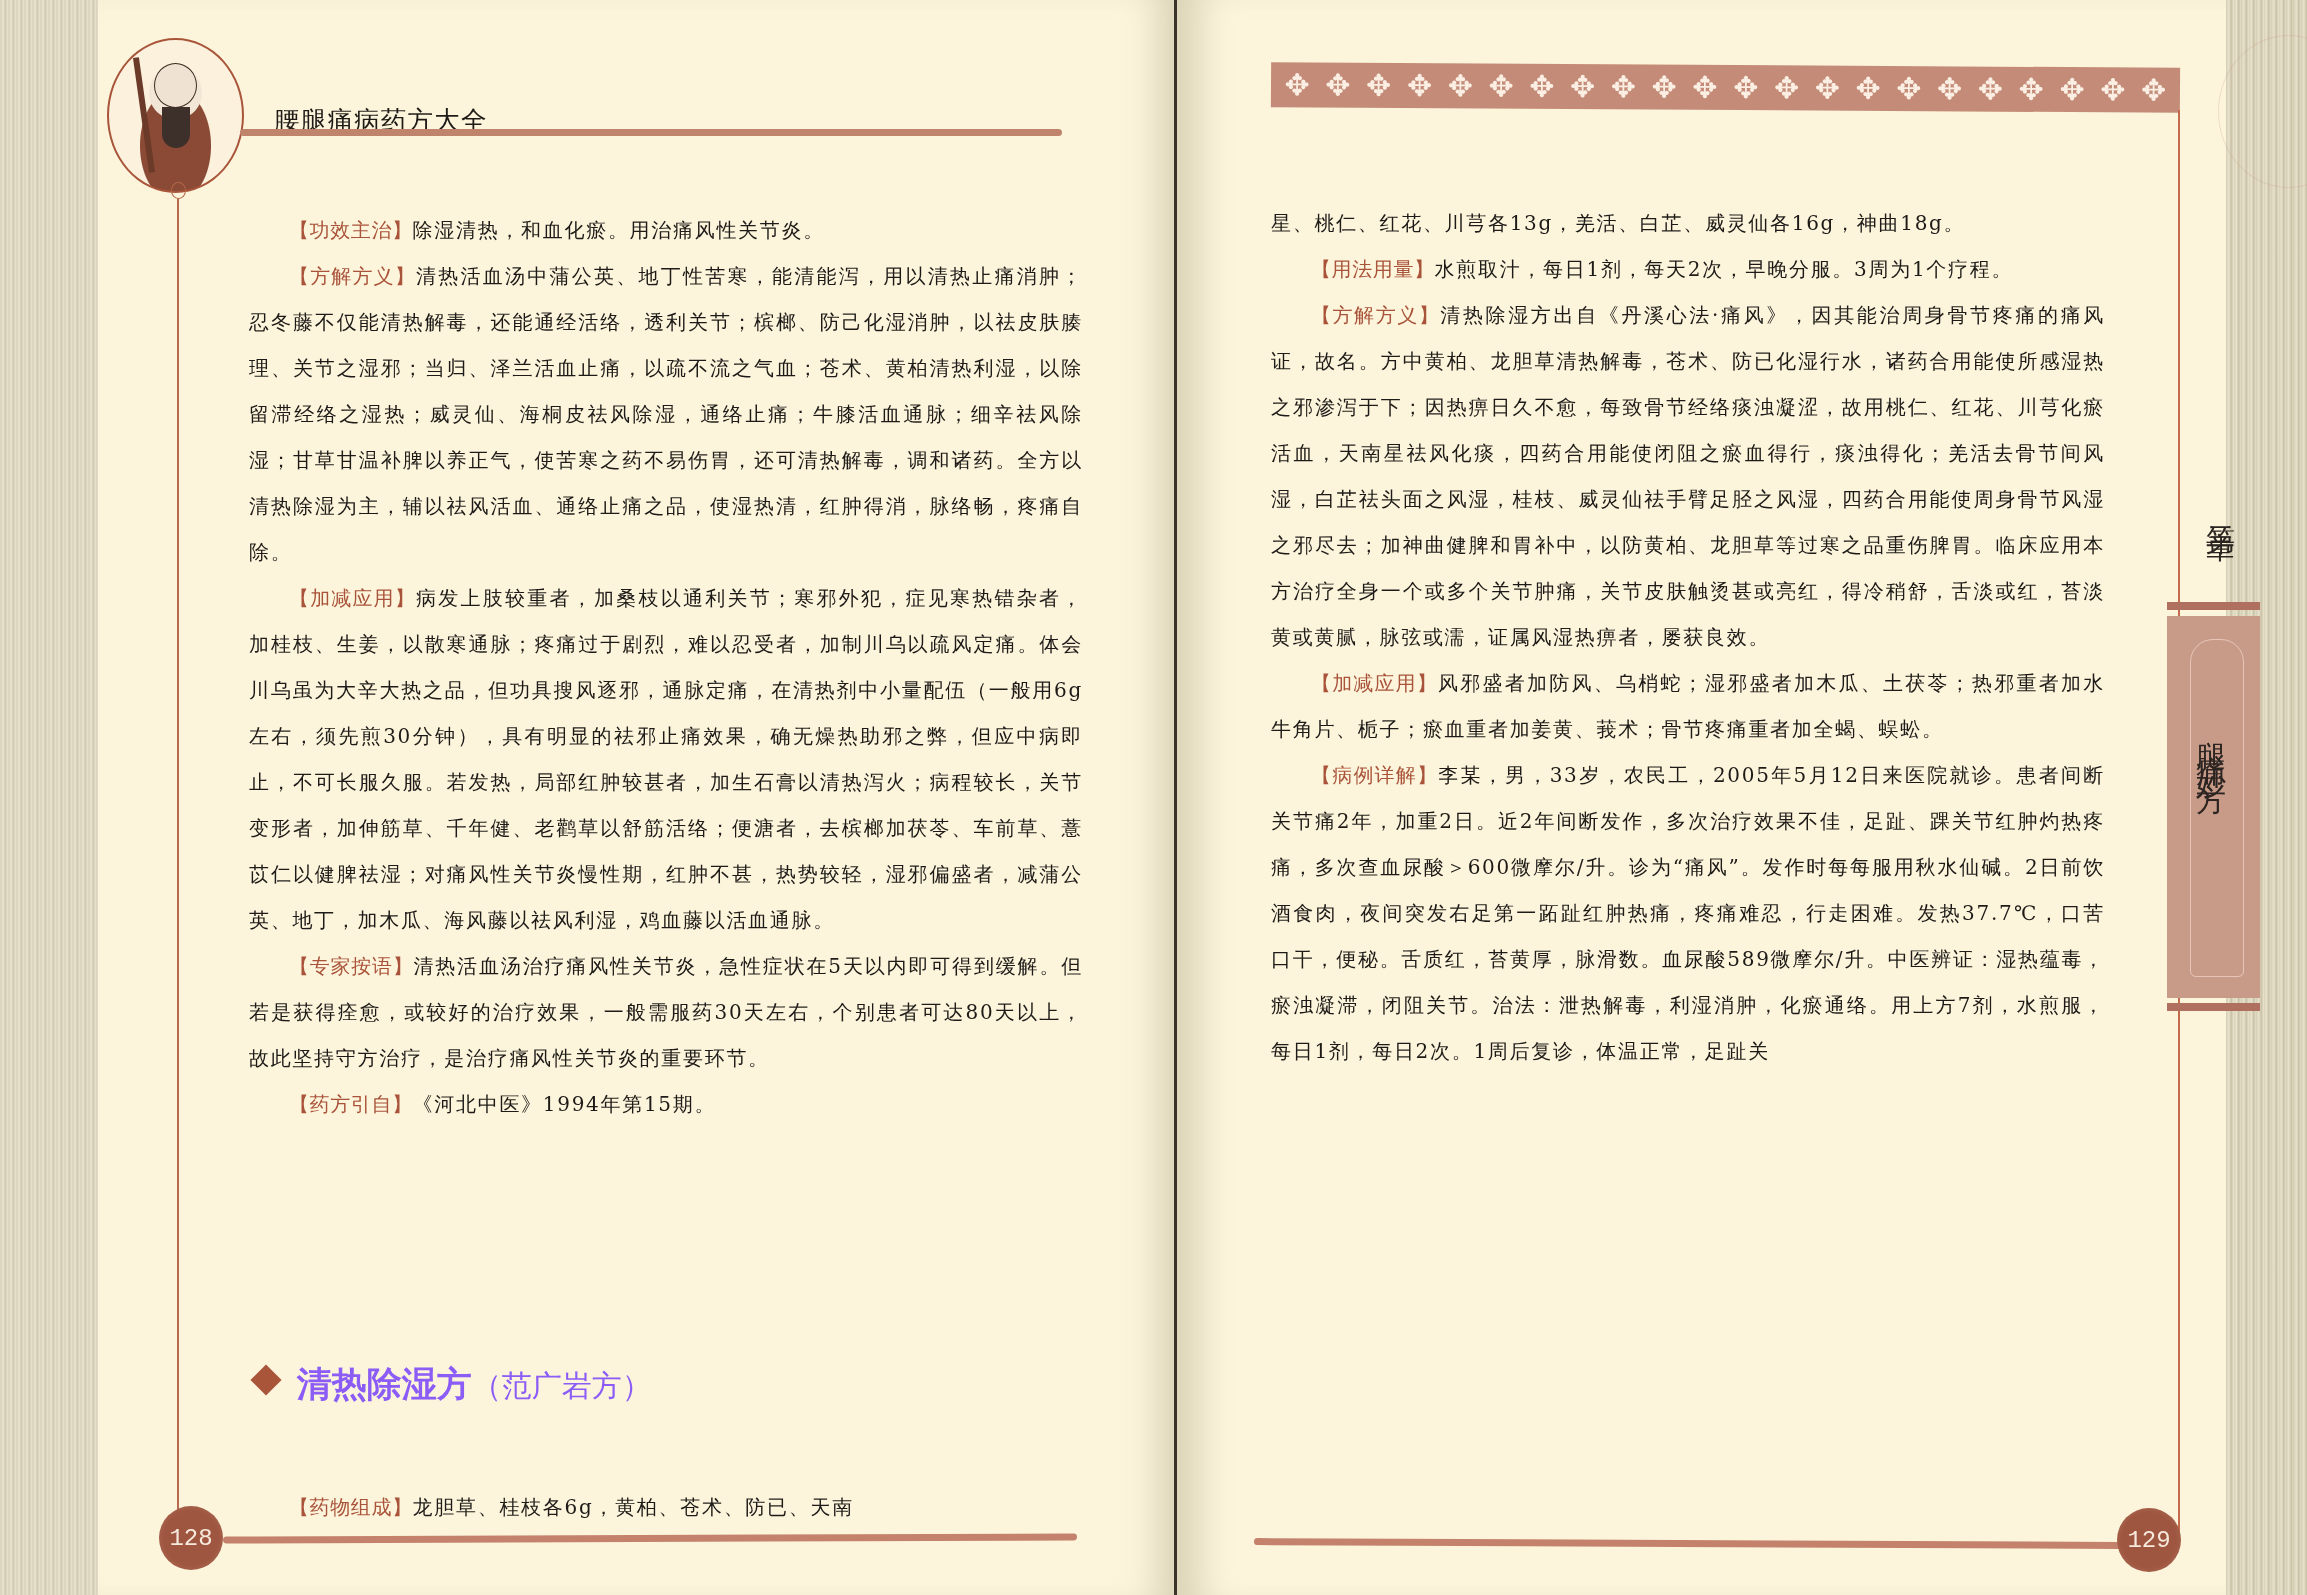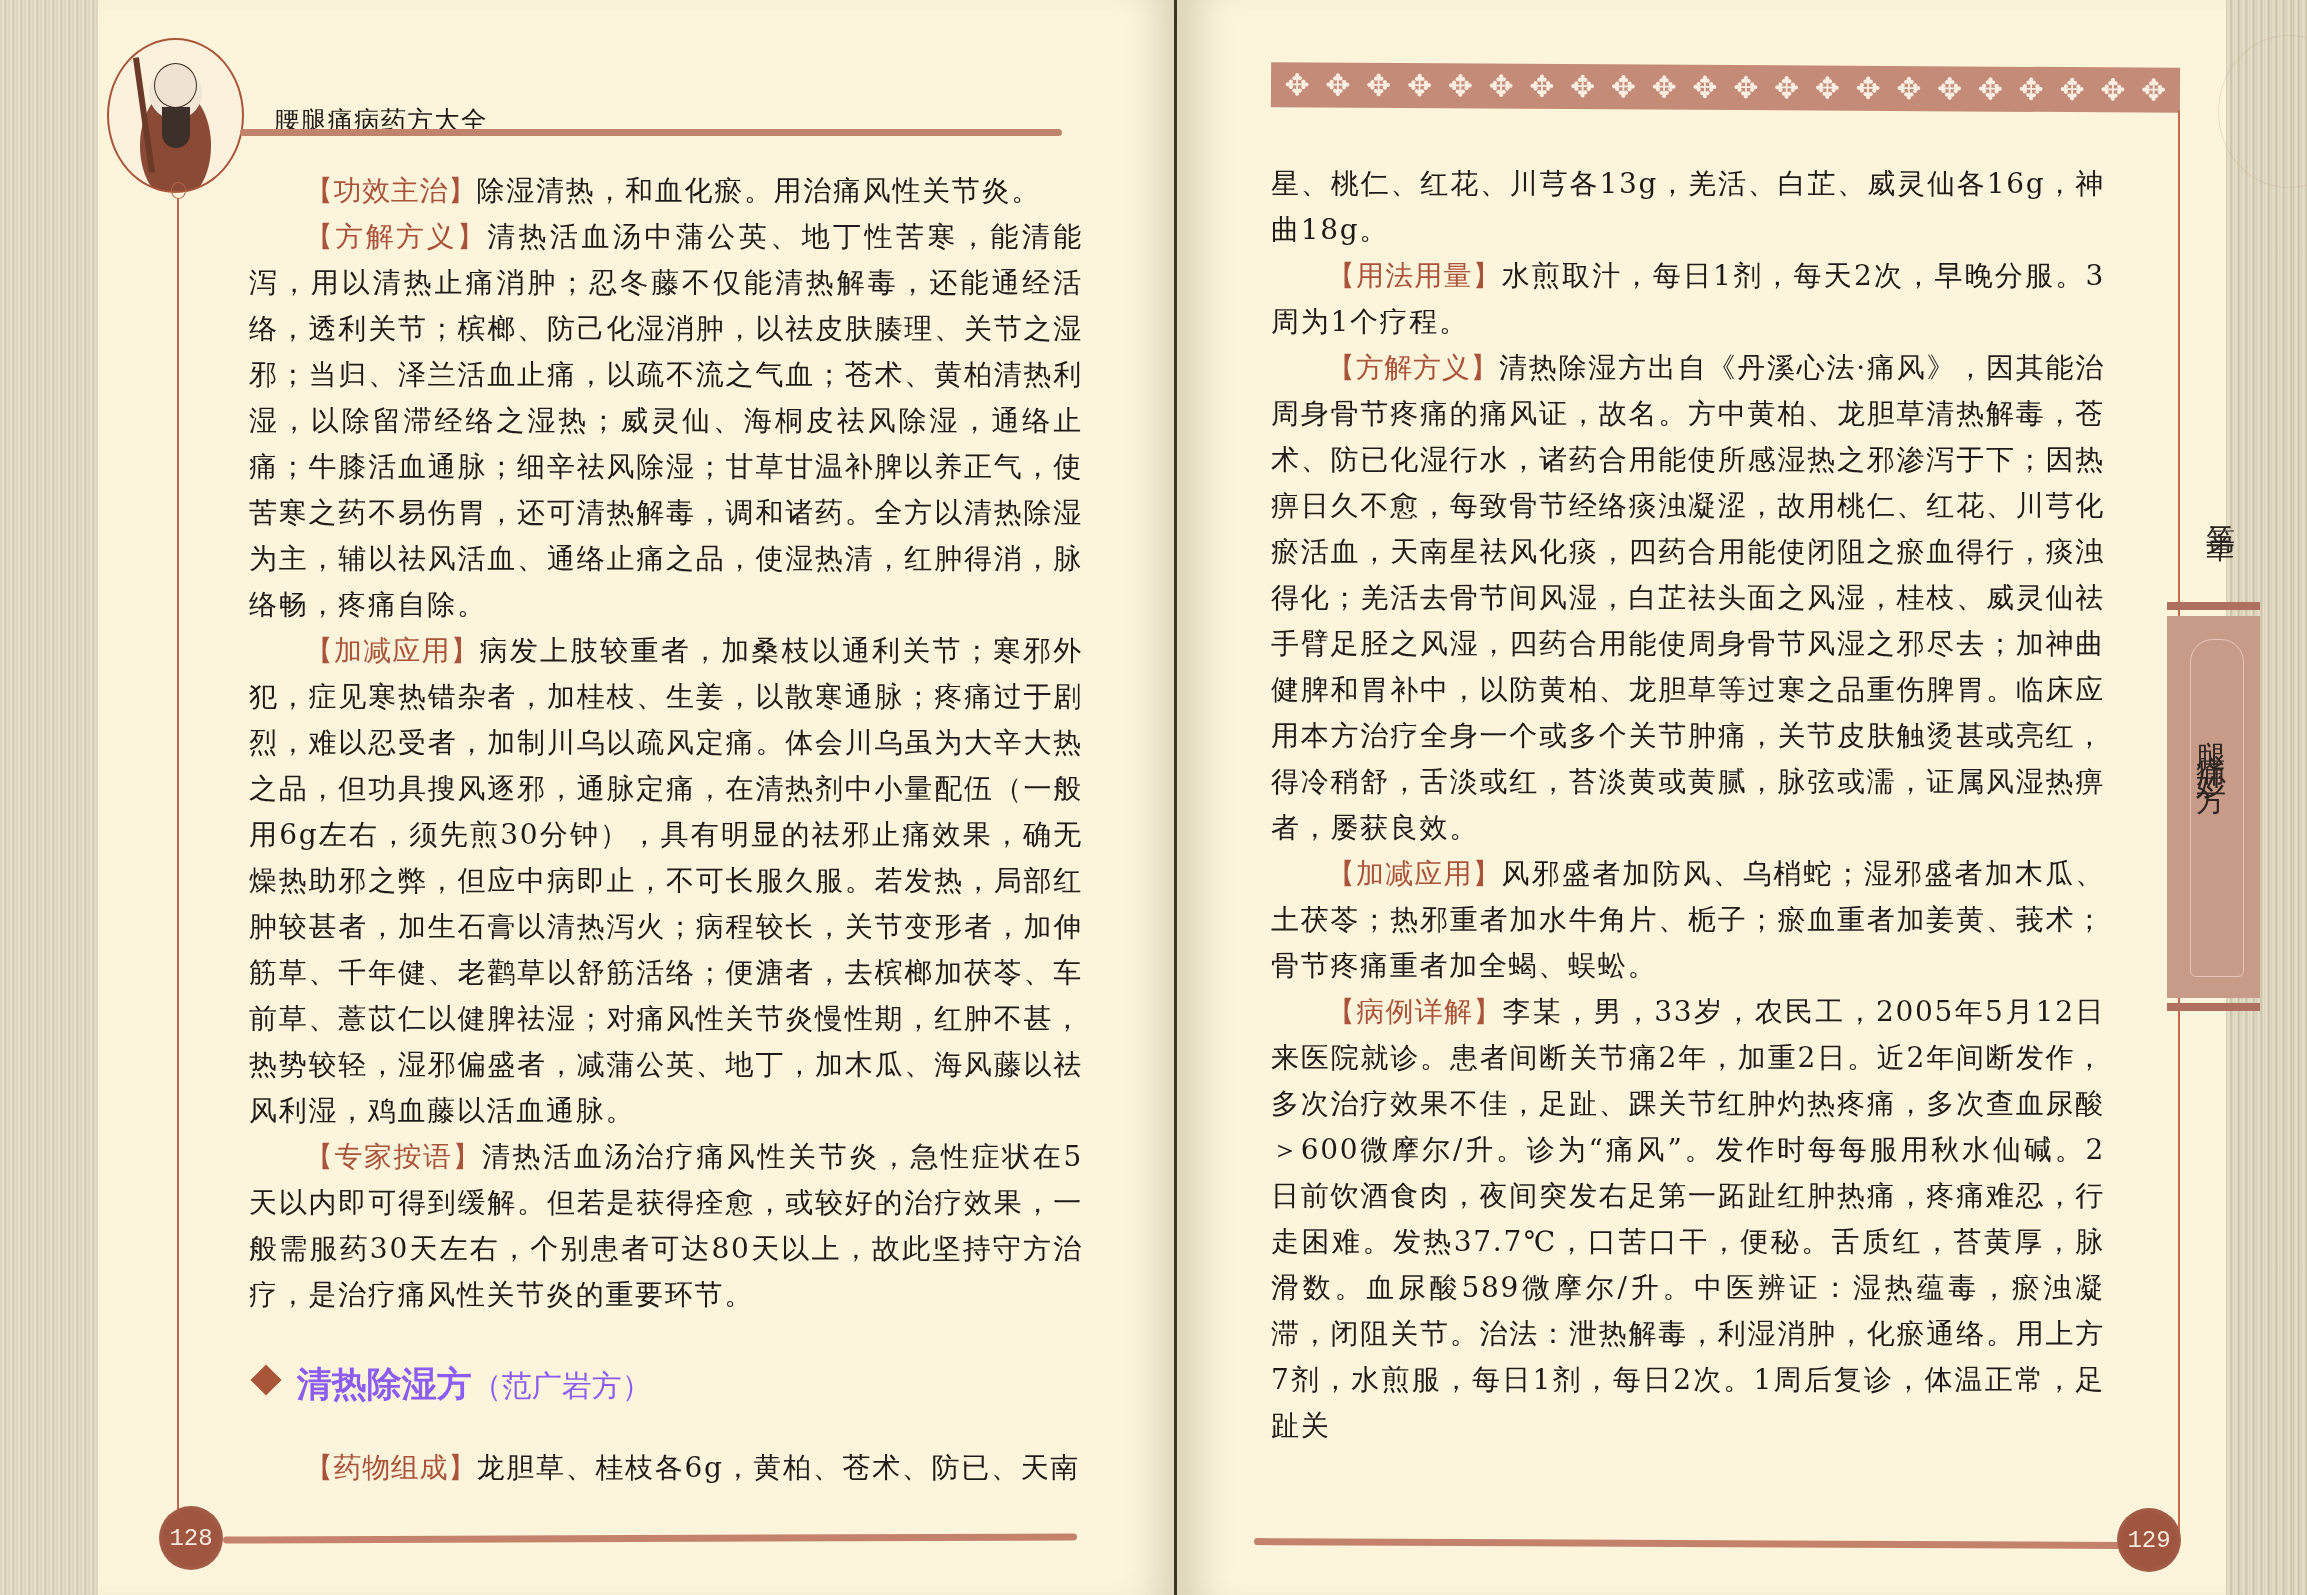--- a/index.html
+++ b/index.html
@@ -56,22 +56,22 @@
     position:absolute; width:64px; height:64px; border-radius:50%;
     background:radial-gradient(circle, #9e5640 60%, #b87560 100%);
     color:#f7e9dc; font-size:24px; display:flex; align-items:center; justify-content:center;
     font-family:Liberation Mono, monospace;
   }
   .pnum-left { left:159px; top:1506px; }
   .pnum-right { left:2117px; top:1508px; }
 
   
   .text-col {
-    position:absolute; font-size:28px; line-height:46px; color:#1d1a17;
-    text-align:justify; letter-spacing:1.7px;
+    position:absolute; font-size:20px; line-height:46px; color:#1d1a17;
+    text-align:justify; letter-spacing:1.7px;margin-top:39px;
   }
   .text-col p { margin:0; text-indent:2em; }
   .text-col p.cont { text-indent:0; }
   .text-col p + p { margin-top:0; }
   .lbl { color:#a9543a; font-family:"DejaVu Sans","Liberation Sans",sans-serif; letter-spacing:0.6px; }
   .col-left { left:249px; top:168px; width:834px; }
   .col-left-b { left:249px; top:1445px; width:834px; }
   .heading {
     position:absolute; left:255px; top:1361px; font-size:35px; color:#8b5cf6; font-weight:bold;
     font-family:"DejaVu Sans","Liberation Sans",sans-serif;
@@ -124,20 +124,21 @@
 <div class="medallion-dot"></div>
 <div class="left-vline"></div>
 <div class="book-title">腰腿痛病药方大全</div>
 <div class="head-rule-left"></div>
 
 <div class="text-col col-left">
   <p><span class="lbl">【功效主治】</span><span>除湿清热，和血化瘀。用治痛风性关节炎。</span></p>
   <p><span class="lbl">【方解方义】</span><span>清热活血汤中蒲公英、地丁性苦寒，能清能泻，用以清热止痛消肿；忍冬藤不仅能清热解毒，还能通经活络，透利关节；槟榔、防己化湿消肿，以祛皮肤腠理、关节之湿邪；当归、泽兰活血止痛，以疏不流之气血；苍术、黄柏清热利湿，以除留滞经络之湿热；威灵仙、海桐皮祛风除湿，通络止痛；牛膝活血通脉；细辛祛风除湿；甘草甘温补脾以养正气，使苦寒之药不易伤胃，还可清热解毒，调和诸药。全方以清热除湿为主，辅以祛风活血、通络止痛之品，使湿热清，红肿得消，脉络畅，疼痛自除。</span></p>
   <p><span class="lbl">【加减应用】</span><span>病发上肢较重者，加桑枝以通利关节；寒邪外犯，症见寒热错杂者，加桂枝、生姜，以散寒通脉；疼痛过于剧烈，难以忍受者，加制川乌以疏风定痛。体会川乌虽为大辛大热之品，但功具搜风逐邪，通脉定痛，在清热剂中小量配伍（一般用6g左右，须先煎30分钟），具有明显的祛邪止痛效果，确无燥热助邪之弊，但应中病即止，不可长服久服。若发热，局部红肿较甚者，加生石膏以清热泻火；病程较长，关节变形者，加伸筋草、千年健、老鹳草以舒筋活络；便溏者，去槟榔加茯苓、车前草、薏苡仁以健脾祛湿；对痛风性关节炎慢性期，红肿不甚，热势较轻，湿邪偏盛者，减蒲公英、地丁，加木瓜、海风藤以祛风利湿，鸡血藤以活血通脉。</span></p>
   <p><span class="lbl">【专家按语】</span><span>清热活血汤治疗痛风性关节炎，急性症状在5天以内即可得到缓解。但若是获得痊愈，或较好的治疗效果，一般需服药30天左右，个别患者可达80天以上，故此坚持守方治疗，是治疗痛风性关节炎的重要环节。</span></p>
+  <p><span class="lbl">【药方引自】</span><span>《河北中医》1994年第15期。</span></p>
 </div>
 
 <div class="heading">
   <span class="diamond"></span><span>清热除湿方</span><span class="sub">（范广岩方）</span>
 </div>
 
 <div class="text-col col-left-b">
   <p><span class="lbl">【药物组成】</span><span>龙胆草、桂枝各6g，黄柏、苍术、防已、天南</span></p>
 </div>
 

